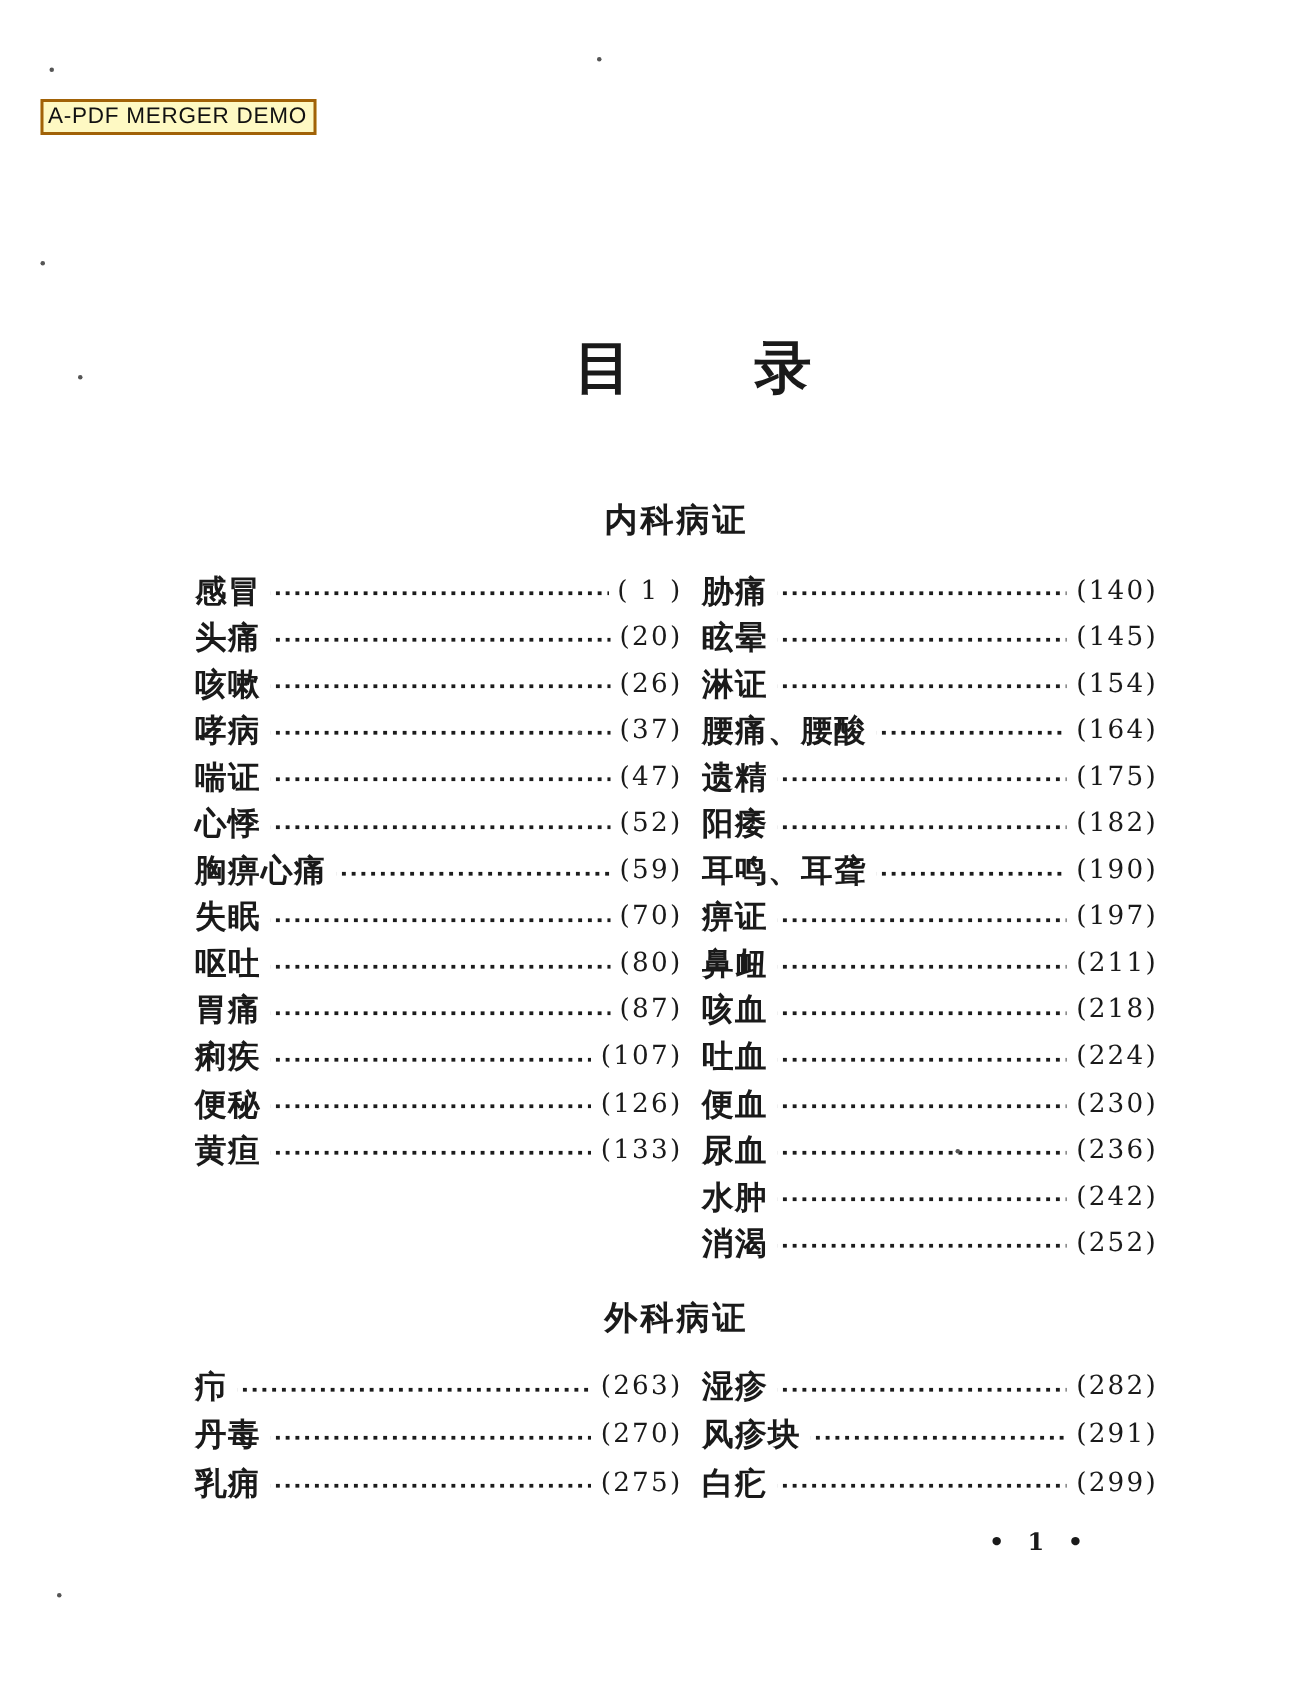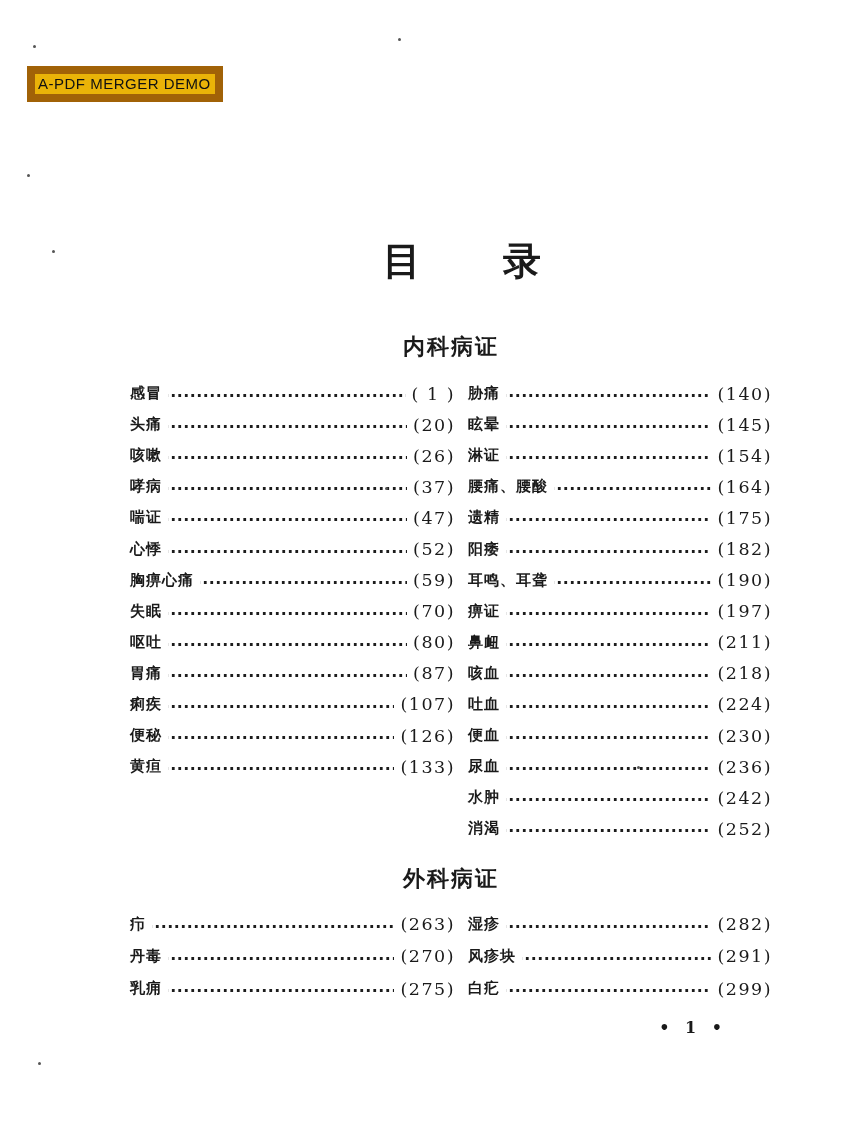--- a/index.html
+++ b/index.html
@@ -6,28 +6,28 @@
   .page{
     position:relative;
     width:866px;height:1122px;
     background:#ffffff;
     font-family:"DejaVu Sans",sans-serif;
     color:#1a1a1a;
     overflow:hidden;
   }
   .watermark{
     position:absolute;left:27px;top:66px;
-    border:8px solid #a16207;
+    border:2px solid #a16207;
     padding:1px 4px 2px 3px;
     font-family:"Liberation Sans",sans-serif;
     font-size:15px;letter-spacing:.5px;color:#111;
-    background:#eab308;
+    background:#fef9c3;
   }
   .doc-title{
-    position:absolute;left:130px;top:236px;width:642px;
+    position:absolute;left:130px;top:220px;width:642px;
     text-align:center;
     font-family:"DejaVu Serif",serif;
     font-size:38px;font-weight:700;letter-spacing:2px;
     padding-left:24px;box-sizing:border-box;
   }
   .sec-heading{
     position:absolute;left:130px;width:642px;
     text-align:center;
     font-size:22px;font-weight:700;letter-spacing:2px;
   }
@@ -40,21 +40,21 @@
   .sec1-cols{top:378px;}
   .sec2-cols{top:908px;}
   .col{display:flex;flex-direction:column;}
   .row{
     height:31.1px;
     display:flex;align-items:center;
   }
   .sec2-cols .row{height:32.3px;}
   .lbl{
     white-space:nowrap;
-    font-size:15px;font-weight:700;letter-spacing:1px;
+    font-size:21px;font-weight:700;letter-spacing:1px;
   }
   .leader{
     flex:1;height:6px;margin:4px 6px 0 6px;
     background-image:radial-gradient(circle,#1c1c1c 1.4px,transparent 1.5px);
     background-size:6.5px 5px;
     background-repeat:repeat-x;
     background-position:2px 55%;
   }
   .pg{
     white-space:nowrap;

